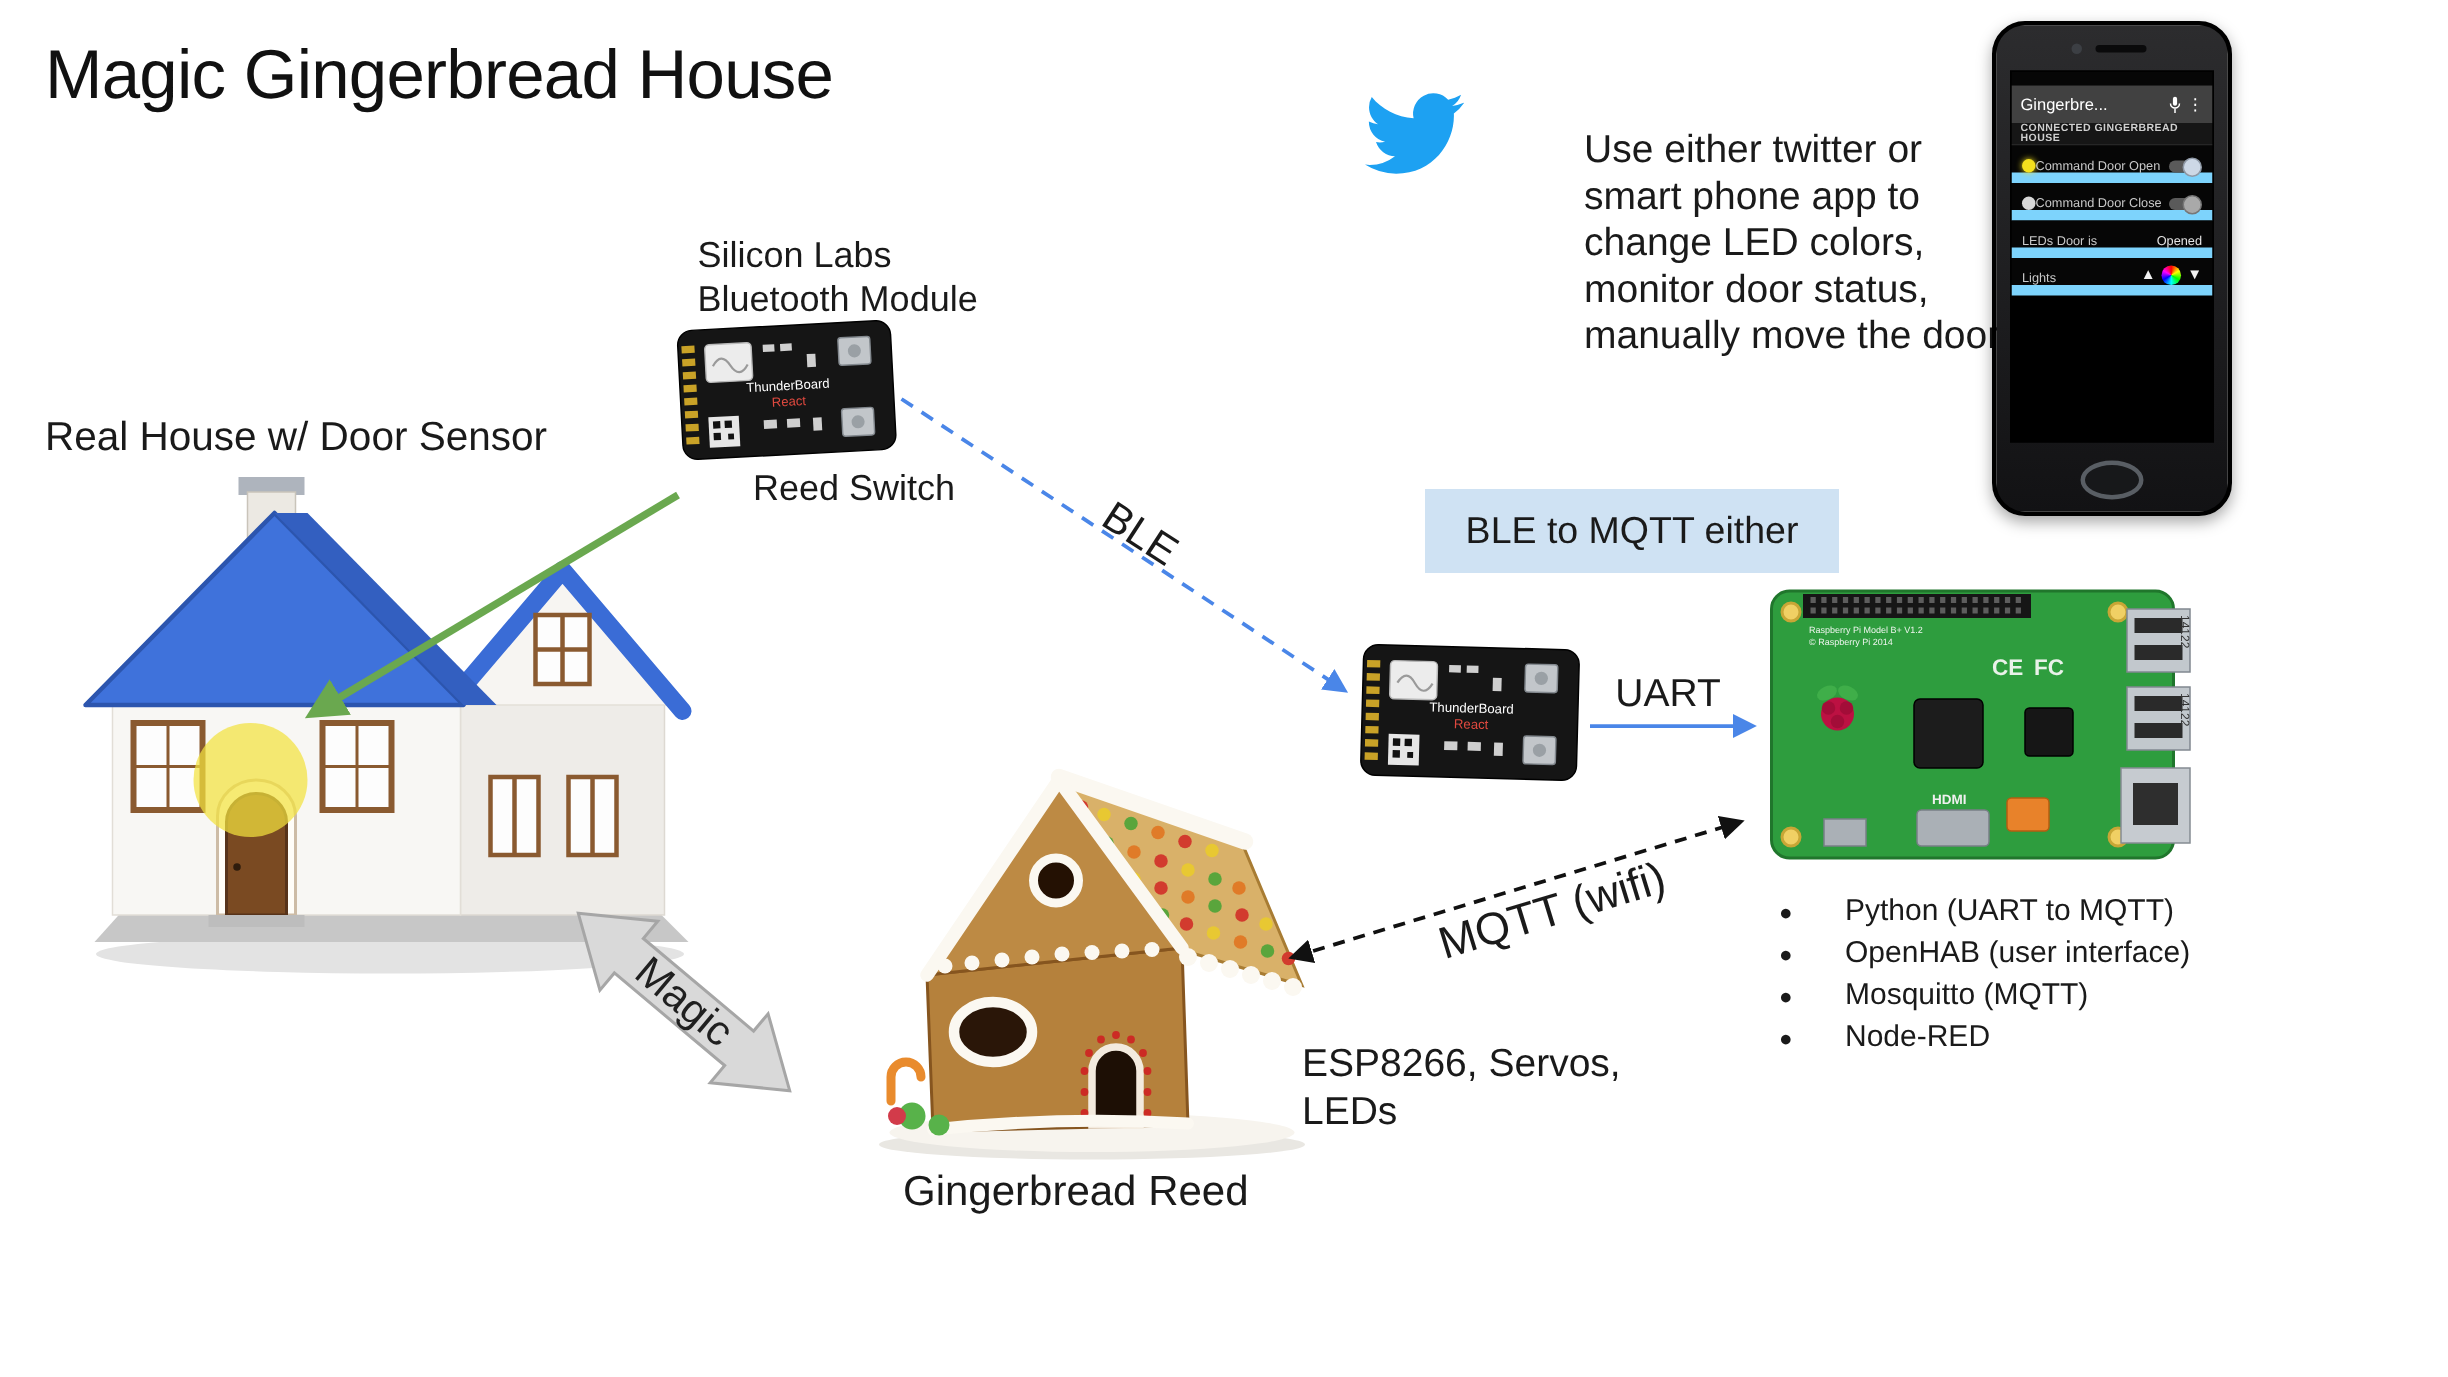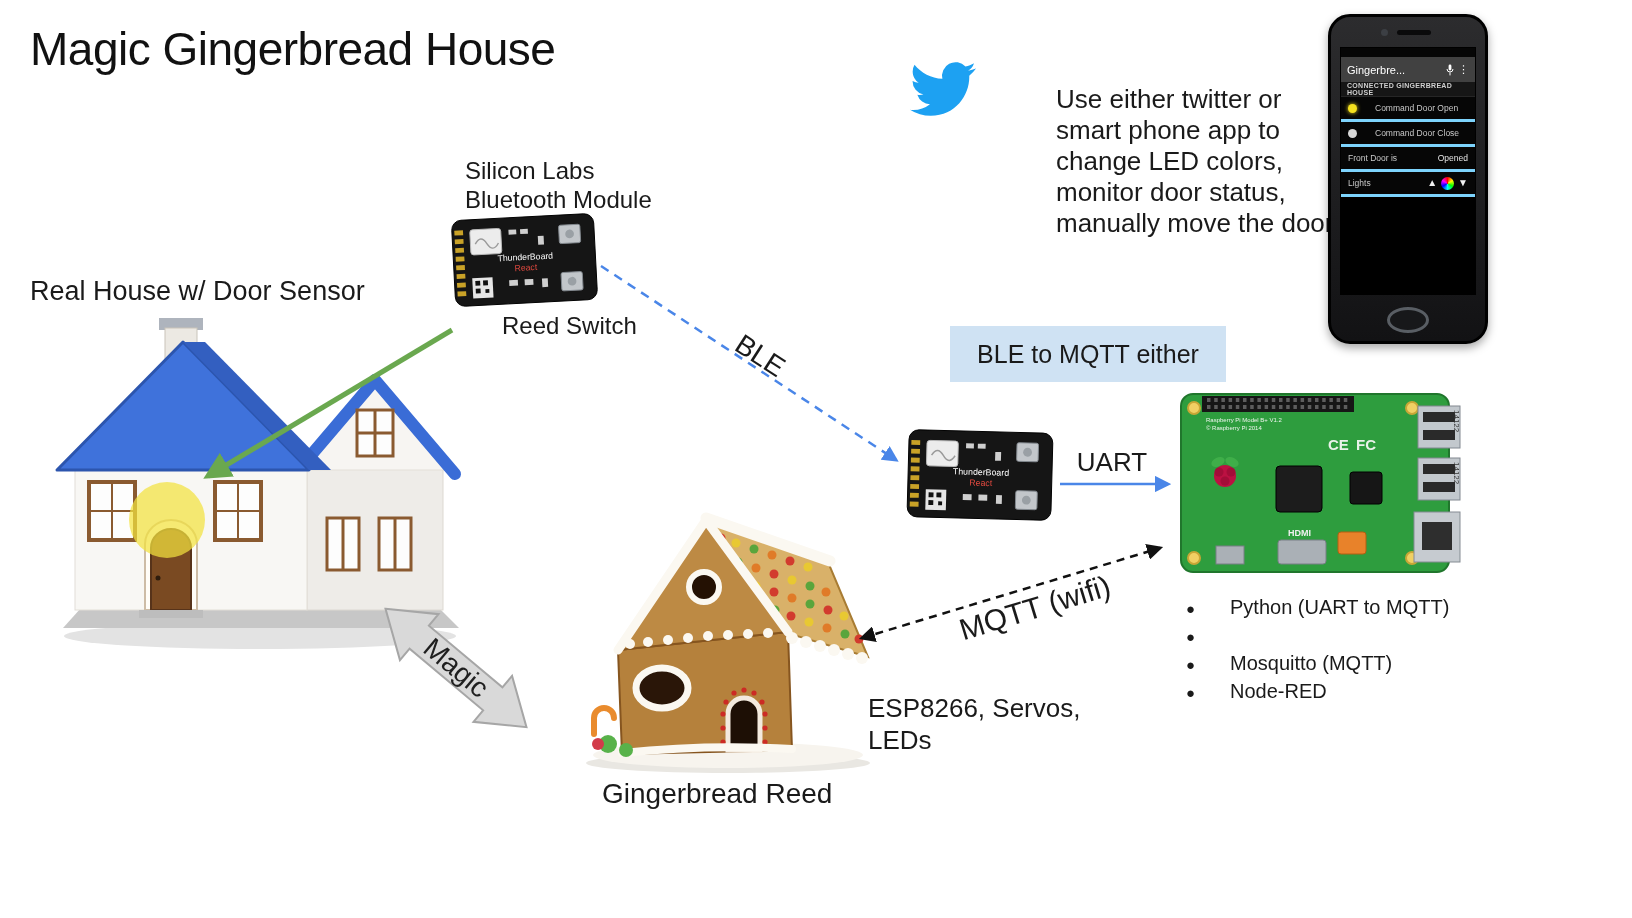--- a/index.html
+++ b/index.html
@@ -45,21 +45,21 @@
            border:3px solid #000; border-radius:22px; box-shadow:0 4px 10px rgba(0,0,0,.35); z-index:4;margin-left:12px; }
   .phone .cam { position:absolute; top:12px; left:50px; width:7px; height:7px; border-radius:50%; background:#3c3f44; }
   .phone .speaker { position:absolute; top:13px; left:66px; width:34px; height:5px; border-radius:3px; background:#0a0a0b; }
   .phone .screen { position:absolute; left:9px; right:9px; top:30px; bottom:46px; background:#000; overflow:hidden; border:1px solid #000; }
   .statusbar { height:9px; background:#060606; }
   .appbar { height:25px; background:#414141; display:flex; align-items:center; padding:0 6px; color:#fff; }
   .appbar-title { font-size:11px; flex:1; white-space:nowrap; overflow:hidden; }
   .appbar-right { display:flex; align-items:center; gap:4px; color:#fff; font-size:11px; }
   .sectionbar { height:15px; background:#161616; color:#cfcfcf; font-size:7px; font-weight:bold;
                 letter-spacing:.3px; display:flex; align-items:center; padding:0 6px; border-bottom:1px solid #262626; }
-  .prow { height:25px; display:flex; align-items:center; padding:0 7px; gap:18px; border-bottom:3px solid #7dd3fc; background:#060606; }
+  .prow { height:25px; display:flex; align-items:flex-end; padding:0 7px; gap:0; border-bottom:7px solid #7dd3fc; background:#060606; }
   .plabel { color:#c9c9c9; font-size:8.5px; flex:1; white-space:nowrap; }
   .pvalue { color:#e4e4e4; font-size:8.5px; }
   .bulb { width:9px; height:9px; border-radius:50%; flex:0 0 auto; }
   .bulb.on { background:#f5e11e; box-shadow:0 0 4px #f5e11e; }
   .bulb.off { background:#d7d7d7; }
   .toggle { position:relative; width:20px; height:8px; border-radius:4px; background:#5a5a5a; flex:0 0 auto; margin-right:2px; }
   .toggle .knob { position:absolute; right:-2px; top:-2.5px; width:13px; height:13px; border-radius:50%; background:#cdd8e6; border:1px solid #8f99a6; }
   .toggle.dim .knob { background:#a9a9a9; border-color:#777; }
   .tri { color:#f2f2f2; font-size:10px; line-height:10px; }
   .colorwheel { width:13px; height:13px; border-radius:50%;
@@ -113,21 +113,21 @@
           </span>
       </div>
       <div class="prow">
         <span class="bulb off"></span>
         <span class="plabel">Command Door Close</span>
         <span class="toggle dim">
             <span class="knob"></span>
           </span>
       </div>
       <div class="prow">
-        <span class="plabel">Front Door is</span>
+        <span class="plabel">LEDs Door is</span>
         <span class="pvalue">Opened</span>
       </div>
       <div class="prow">
         <span class="plabel">Lights</span>
         <span class="lights-right">
           <span class="tri">▲</span>
           <span class="colorwheel"></span>
           <span class="tri">▼</span>
         </span>
       </div>
@@ -297,20 +297,21 @@
     <rect x="242" y="132" width="30" height="28" fill="#2e2e2e"></rect>
   </svg>
 
   <ul class="abs pi-list">
     <li>
         <span class="dot"></span>
         <span>Python (UART to MQTT)</span>
       </li>
     <li>
         <span class="dot"></span>
+        <span>OpenHAB (user interface)</span>
       </li>
     <li>
         <span class="dot"></span>
         <span>Mosquitto (MQTT)</span>
       </li>
     <li>
         <span class="dot"></span>
         <span>Node-RED</span>
       </li>
   </ul>

